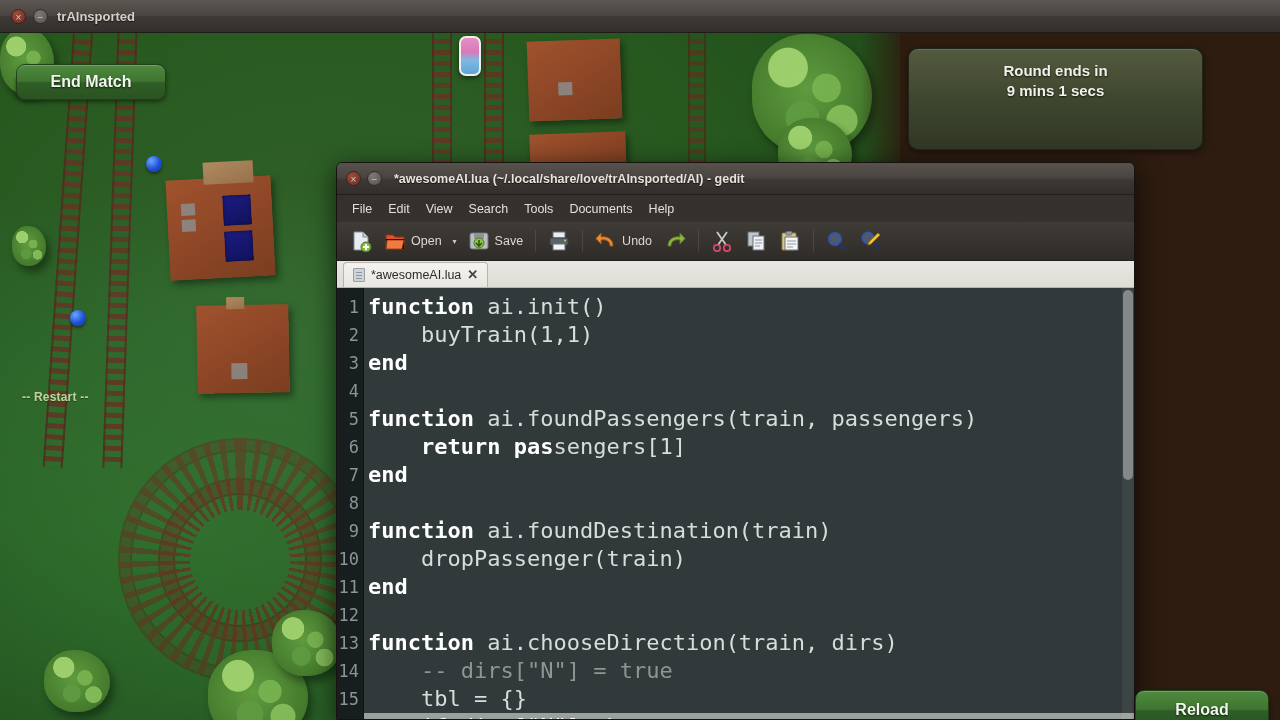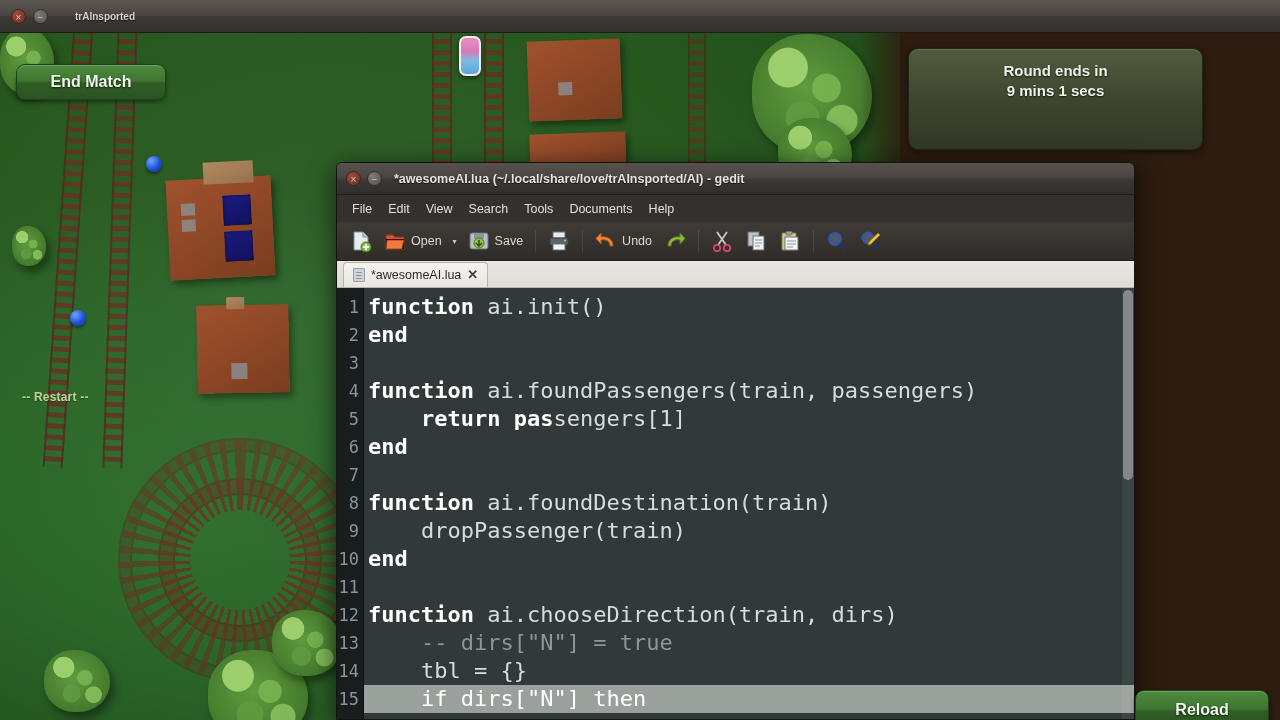--- a/index.html
+++ b/index.html
@@ -38,21 +38,21 @@
     display:flex; align-items:center; gap:7px; padding-left:11px;
     z-index:40;
   }
   .wbtn { width:15px; height:15px; border-radius:50%; position:relative; flex:0 0 auto; }
   .wbtn.close { background:radial-gradient(circle at 35% 30%, #9b4a3a, #6d3026); border:1px solid #3e221c; }
   .wbtn.min   { background:radial-gradient(circle at 35% 30%, #7d7a75, #56534f); border:1px solid #2e2c29; }
   .wbtn .gx, .wbtn .gm {
     position:absolute; inset:0; color:#cfc6bd; font-size:10px; line-height:15px; text-align:center;
   }
   .os-title {
-    color:#d6cfc7; font-size:10px; font-weight:bold; margin-left:20px;
+    color:#d6cfc7; font-size:13px; font-weight:bold; margin-left:2px;
     text-shadow:0 1px 1px rgba(0,0,0,0.6);
   }
 
   
   .game-btn {
     position:absolute; border-radius:9px;
     background:linear-gradient(180deg,#4f8a3e 0%,#3e7531 48%,#2f5e26 52%,#2a5321 100%);
     border:1px solid #20401a;
     box-shadow:inset 0 1px 0 rgba(255,255,255,0.22), 0 2px 4px rgba(0,0,0,0.45);
     color:#f2f7ee; font-size:16px; font-weight:bold;
@@ -435,20 +435,21 @@
           <div class="ln">10</div>
           <div class="ln">11</div>
           <div class="ln">12</div>
           <div class="ln">13</div>
           <div class="ln">14</div>
           <div class="ln">15</div>
           <div class="ln">16</div>
         </div>
       <div class="code" id="code">
           <div class="cl"><span></span><span class="kw">function</span><span> ai.init()</span></div>
+          <div class="cl">    buyTrain(1,1)</div>
           <div class="cl"><span></span><span class="kw">end</span><span></span></div>
           <div class="cl"></div>
           <div class="cl"><span></span><span class="kw">function</span><span> ai.foundPassengers(train, passengers)</span></div>
           <div class="cl"><span>    </span><span class="kw">return pas</span><span>sengers[1]</span></div>
           <div class="cl"><span></span><span class="kw">end</span><span></span></div>
           <div class="cl"></div>
           <div class="cl"><span></span><span class="kw">function</span><span> ai.foundDestination(train)</span></div>
           <div class="cl">    dropPassenger(train)</div>
           <div class="cl"><span></span><span class="kw">end</span><span></span></div>
           <div class="cl"></div>

